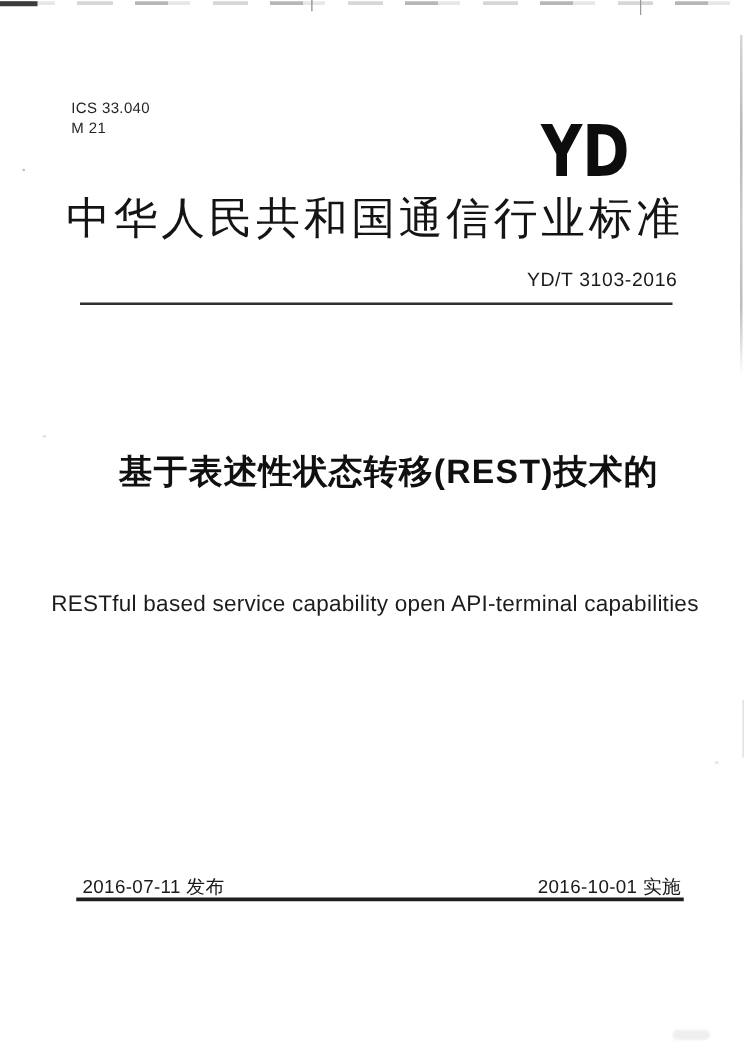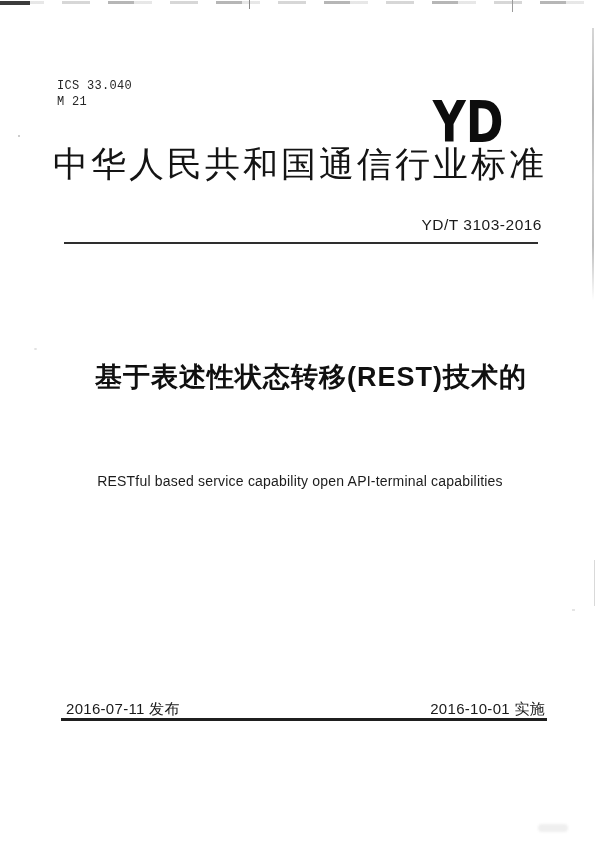--- a/index.html
+++ b/index.html
@@ -24,37 +24,37 @@
     background:linear-gradient(#cfcfcf,#a8a8a8 30%,#c2c2c2 55%,#b0b0b0 80%,rgba(255,255,255,0));
     opacity:.85;
   }
   .scan-right-2{position:absolute;top:560px;right:5px;width:1px;height:46px;background:#c9c9c9;opacity:.7;}
   .speck-1{position:absolute;left:18px;top:135px;width:2px;height:2px;background:#8f8f8f;border-radius:50%;opacity:.6;}
   .speck-2{position:absolute;left:34px;top:348px;width:3px;height:2px;background:#c4c4c4;border-radius:50%;opacity:.5;}
   .speck-3{position:absolute;left:572px;top:609px;width:3px;height:2px;background:#cccccc;opacity:.5;}
   .smudge{position:absolute;left:538px;top:824px;width:30px;height:8px;background:rgba(120,120,120,.12);filter:blur(1px);border-radius:4px;}
 
   
-  .ics-block{position:absolute;left:57px;top:78px;font-size:12px;line-height:16px;letter-spacing:.3px;color:#252525;font-family:Liberation Mono, monospace;}
+  .ics-block{position:absolute;left:57px;top:78px;font-size:12px;line-height:16px;letter-spacing:.3px;color:#252525;}
   .logo{
     position:absolute;top:99px;right:96px;font-family:"DejaVu Sans",sans-serif;font-weight:bold;
     font-size:57px;line-height:46px;color:#0d0d0d;transform:scaleX(.8);transform-origin:100% 50%;
   }
   .std-title{
-    position:absolute;top:141px;left:0;width:100%;text-align:center;white-space:nowrap;
+    position:absolute;top:151px;left:0;width:100%;text-align:center;white-space:nowrap;
     font-size:35px;letter-spacing:3px;color:#141414;
   }
   .std-number{position:absolute;top:216px;right:58px;font-size:15.5px;letter-spacing:.5px;color:#1a1a1a;margin-left:12px;}
   .rule-top{position:absolute;top:242px;left:64px;width:474px;height:2px;background:#2e2e2e;}
 
   .main-title{
     position:absolute;top:359px;left:0;width:100%;text-align:center;
     font-weight:bold;font-size:27px;line-height:37px;letter-spacing:1px;color:#101010;white-space:nowrap;padding-left:11px;
   }
-  .title-en{position:absolute;top:473px;left:0;width:100%;text-align:center;font-size:14px;letter-spacing:.2px;color:#1c1c1c;}
+  .title-en{position:absolute;top:473px;left:0;width:100%;text-align:center;font-size:18px;letter-spacing:.2px;color:#1c1c1c;}
 
   .dates-row{
     position:absolute;top:700px;left:66px;right:55px;display:flex;justify-content:space-between;
     font-size:15px;letter-spacing:.3px;color:#1a1a1a;
   }
   .rule-bottom{position:absolute;top:718px;left:61px;width:486px;height:2.5px;background:#1f1f1f;}
   .publisher-row{position:absolute;top:725px;left:0;width:100%;text-align:center;white-space:nowrap;}
   .publisher-name{
     font-family:"Liberation Serif","DejaVu Serif",serif;font-weight:bold;
     font-size:20.5px;letter-spacing:1px;color:#141414;

